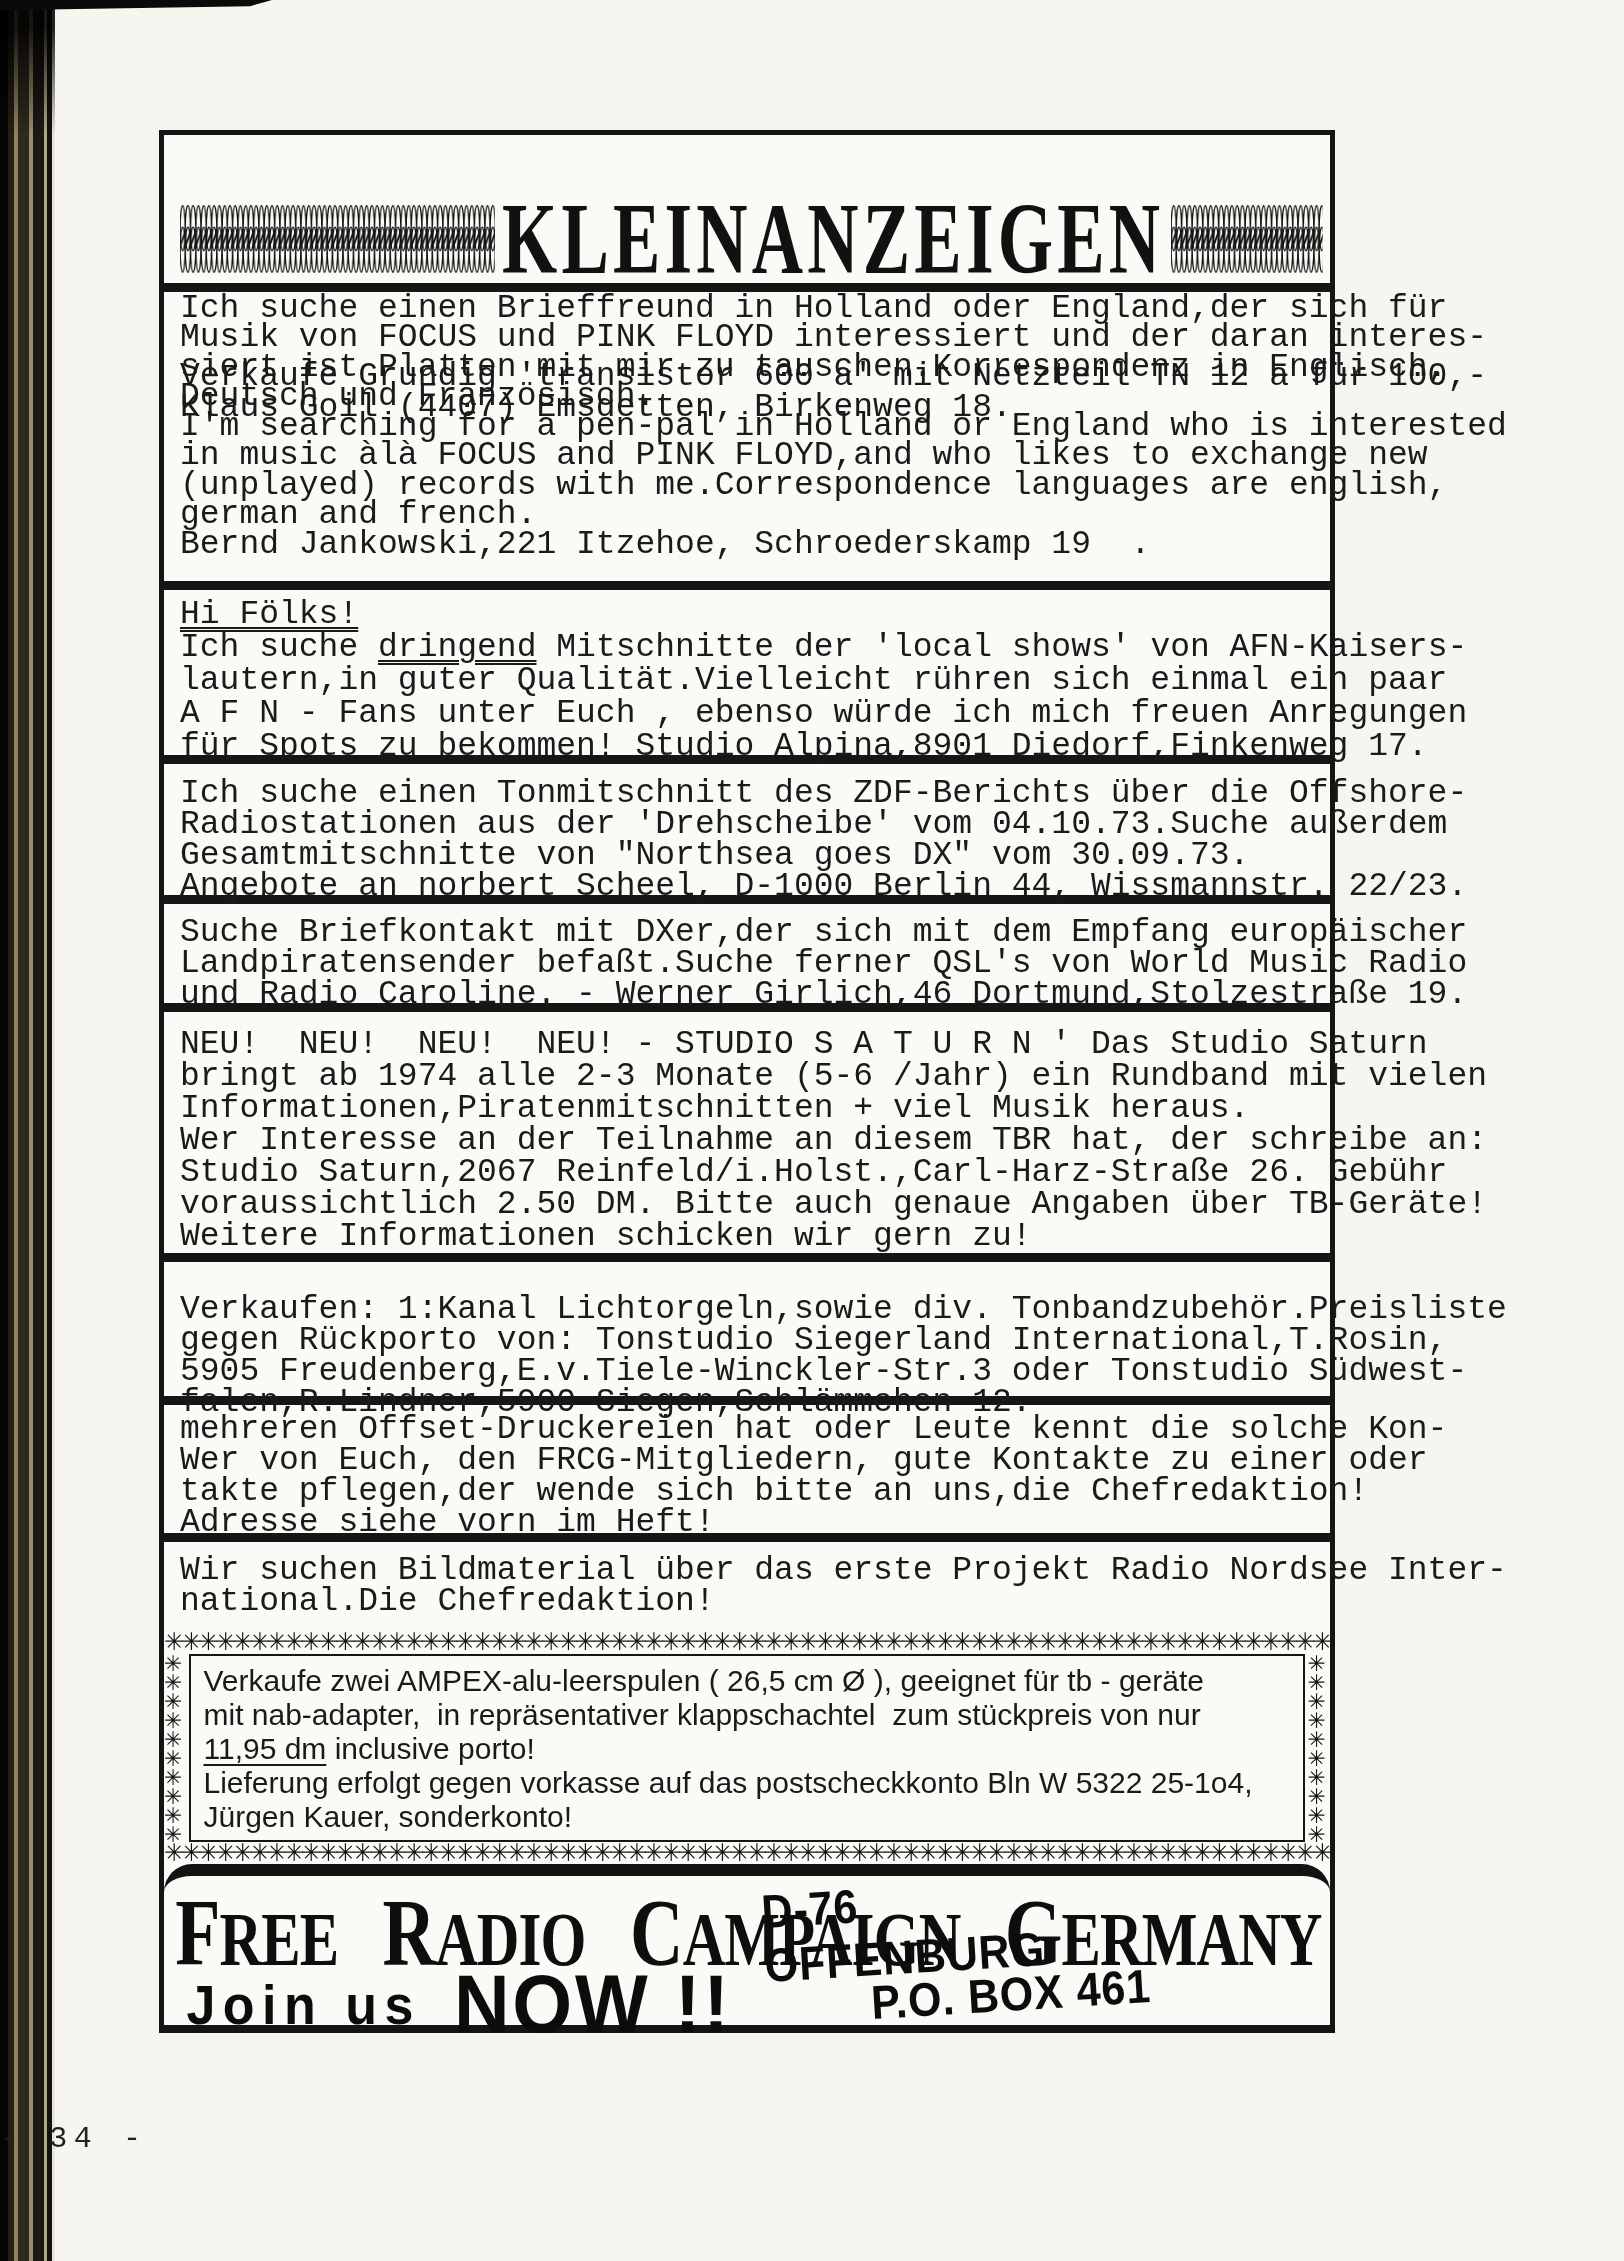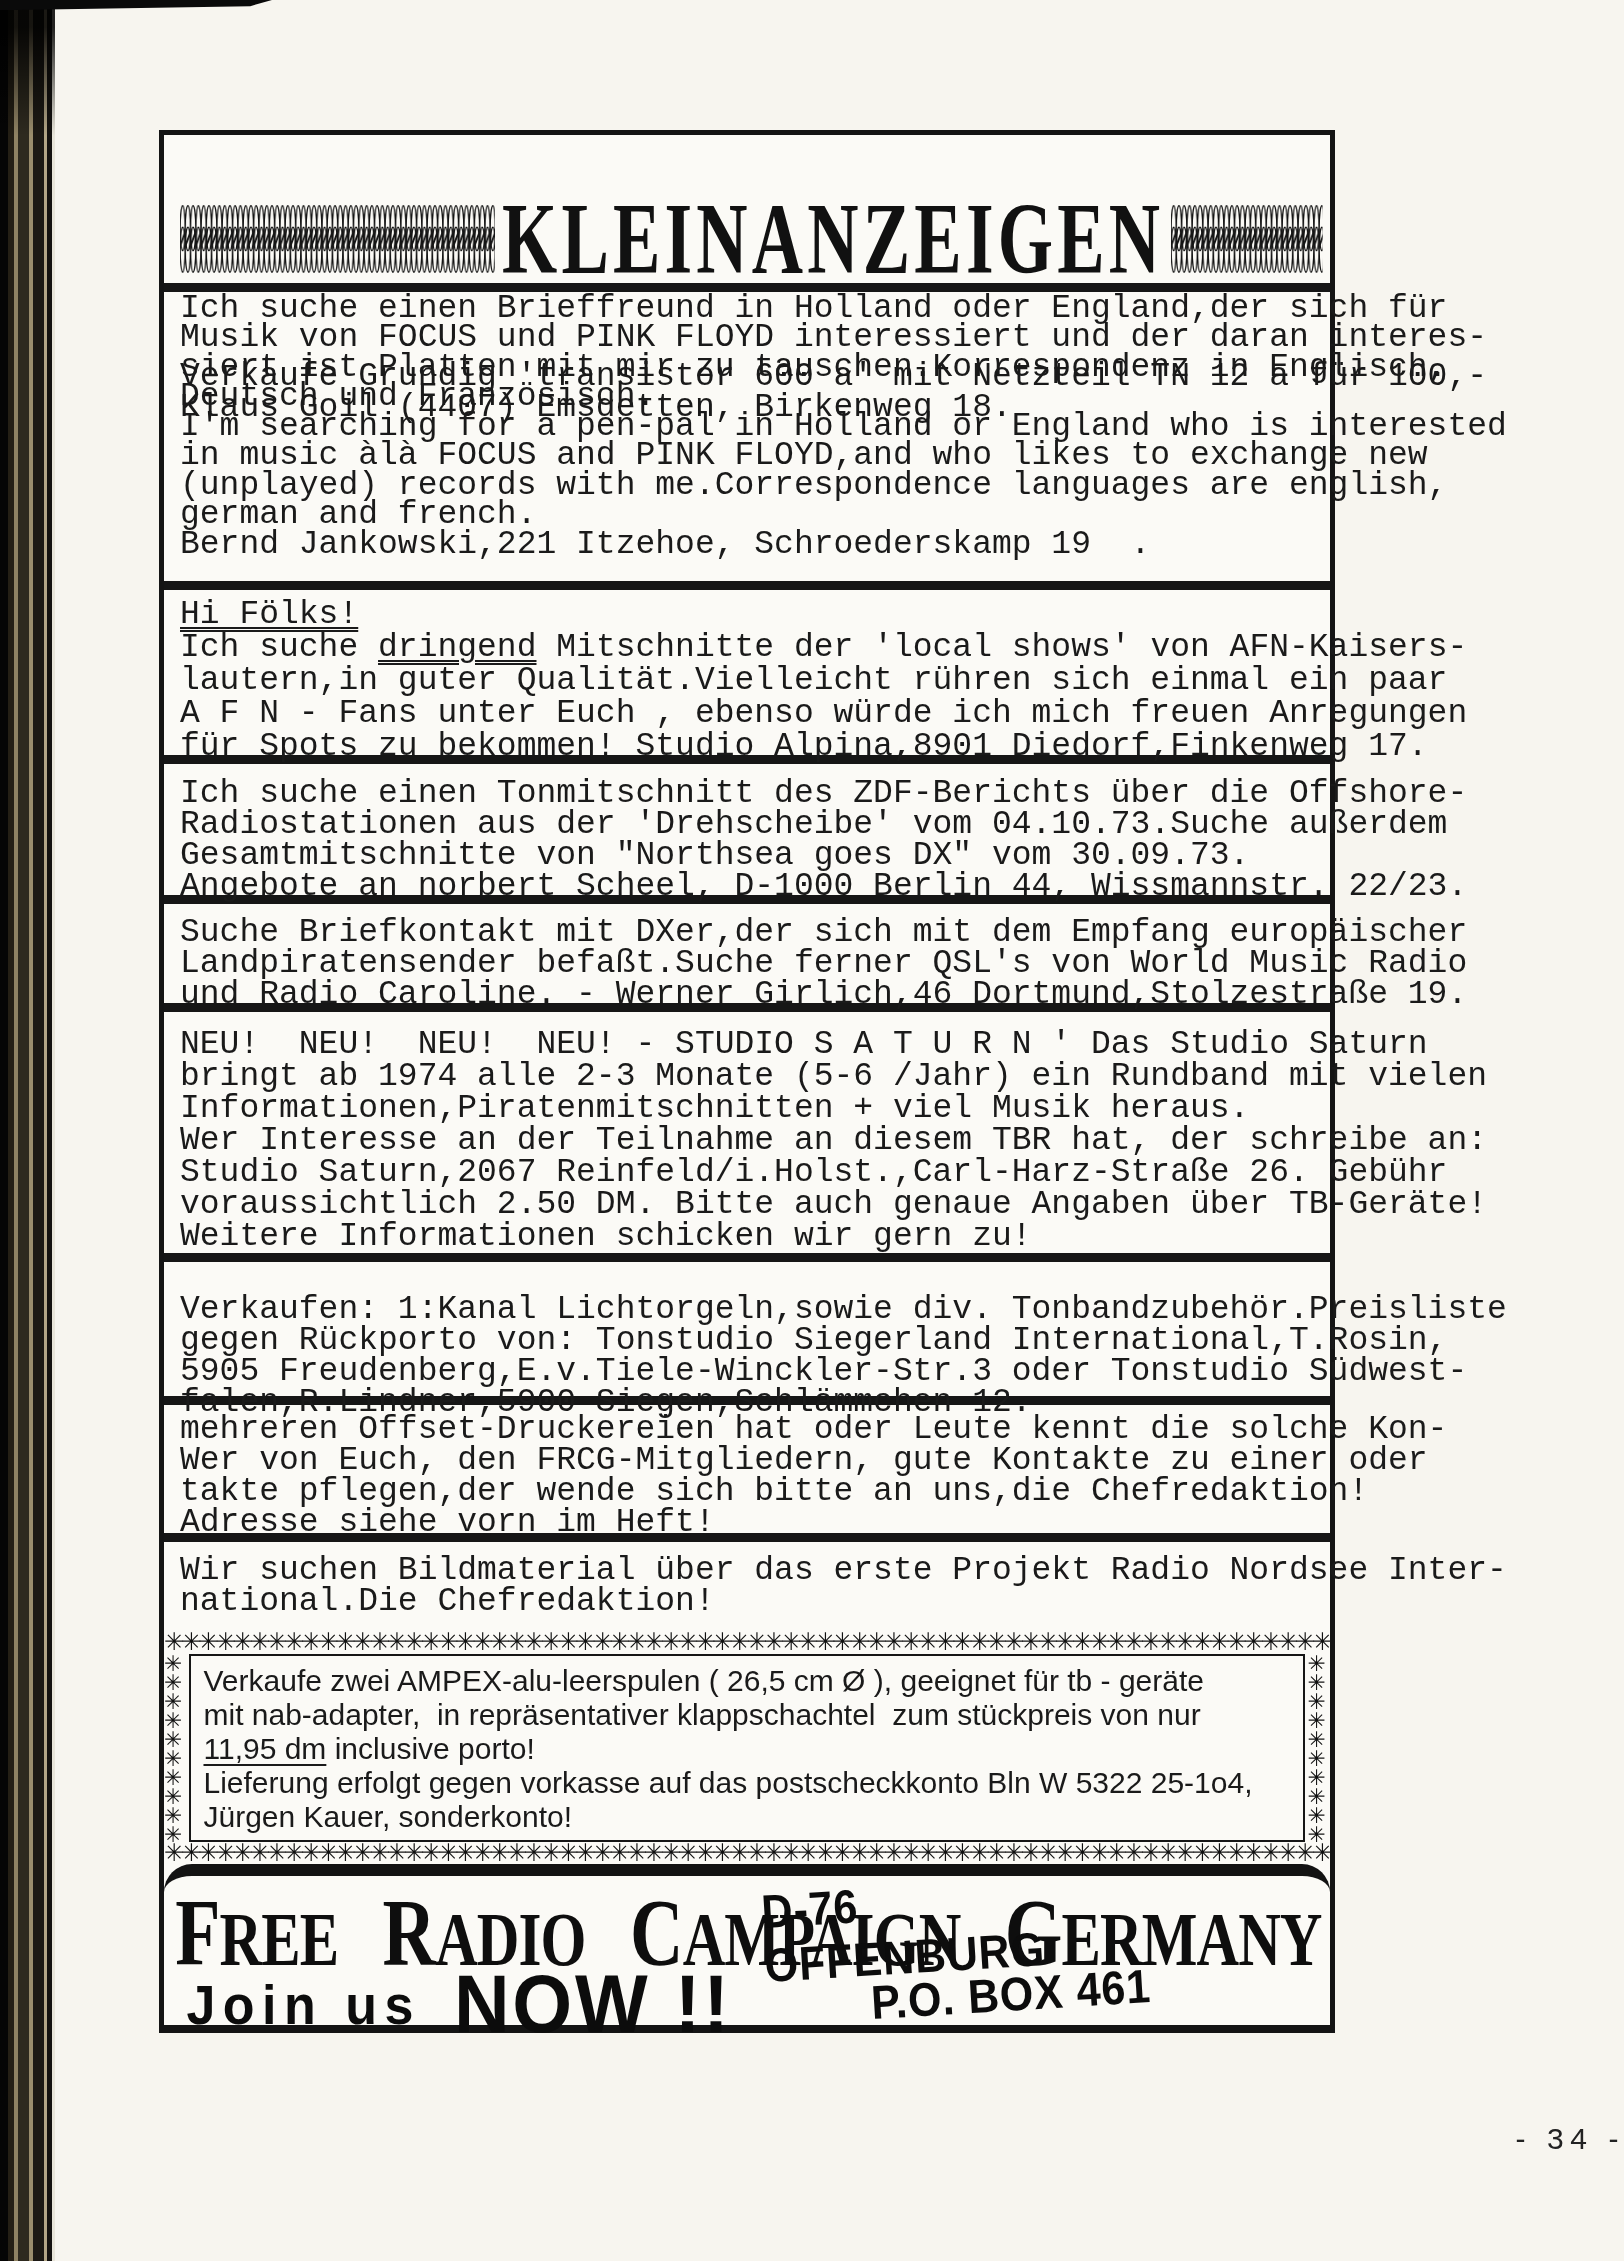--- a/index.html
+++ b/index.html
@@ -77,22 +77,22 @@
   .frcg .small{font-size:59px;}
   .join-row{display:flex;align-items:flex-end;margin-top:0.9px;height:70px;
     font-family:"Liberation Sans",sans-serif;font-weight:900;color:#0c0c0c;}
   .join{font-size:52px;letter-spacing:7.5px;transform:scaleY(1.05);margin-left:14px;}
   .now{font-size:77px;letter-spacing:2.8px;margin-left:33px;line-height:61px;transform:scaleY(1.05);}
   .addr{margin-left:37px;transform:rotate(-3.5deg);transform-origin:left bottom;
     display:flex;flex-direction:column;align-items:flex-end;width:384px;}
   .addr .city{font-size:43px;letter-spacing:0.9px;transform:scaleY(1.1);align-self:flex-start;}
   .addr .pob{font-size:43px;letter-spacing:0.9px;transform:scaleY(1.1);margin-top:-2.8px;}
 
-  .pagenum{position:absolute;left:0;top:2122px;width:1625px;text-align:right;
-    font-family:Liberation Sans, sans-serif;font-size:30px;color:#222;letter-spacing:6.6px;}
+  .pagenum{position:absolute;left:0;top:2122px;width:1625px;text-align:left;
+    font-family:Liberation Mono, monospace;font-size:30px;color:#222;letter-spacing:6.6px;}
 </style>
 </head>
 <body>
 
 <div class="binding"></div>
 <div class="top-sliver"></div>
 
 <div class="frame">
 
   <div class="sec s0">

